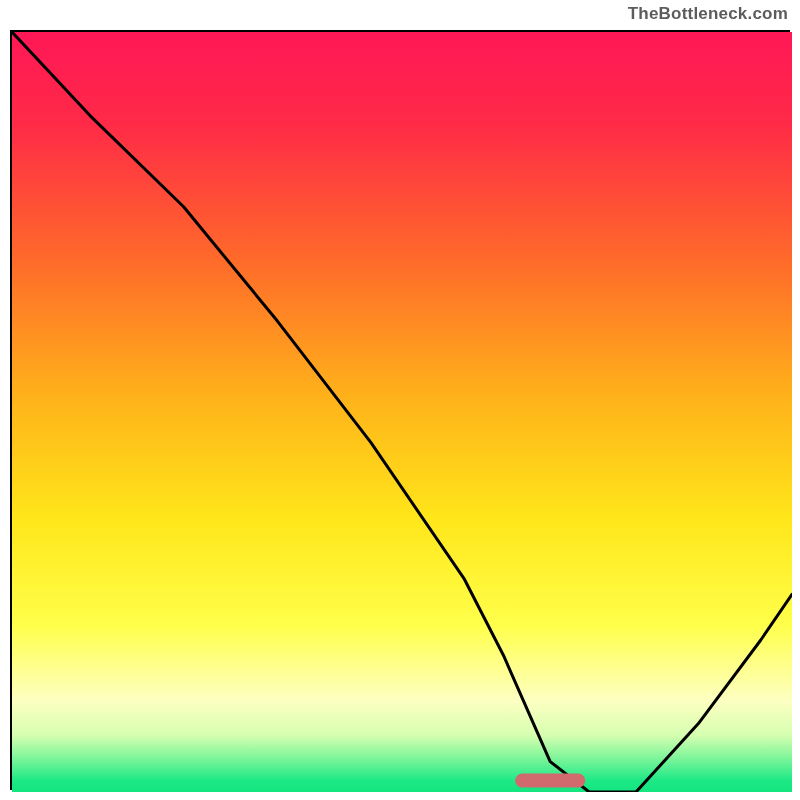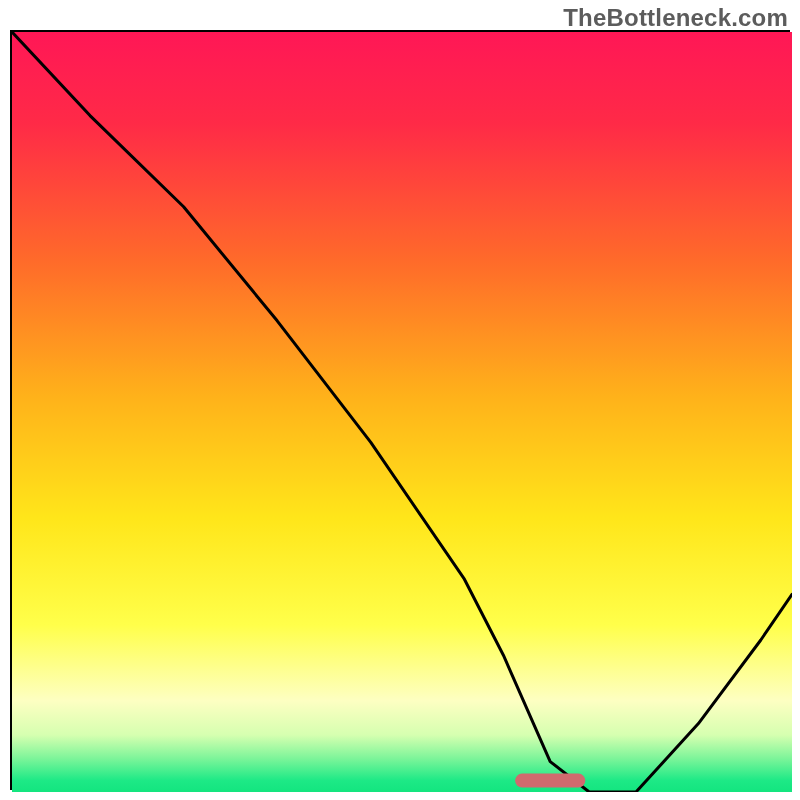--- a/index.html
+++ b/index.html
@@ -13,21 +13,21 @@
   }
   .stage {
     position: relative;
     width: 800px;
     height: 800px;
   }
   .watermark {
     position: absolute;
     top: 4px;
     right: 12px;
-    font-size: 24px;
+    font-size: 17px;
     font-weight: 600;
     color: #5c5c5c;
     letter-spacing: 0.2px;
     z-index: 10;
   }
   .plot-outer {
     position: absolute;
     left: 10px;
     top: 30px;
     width: 780px;

